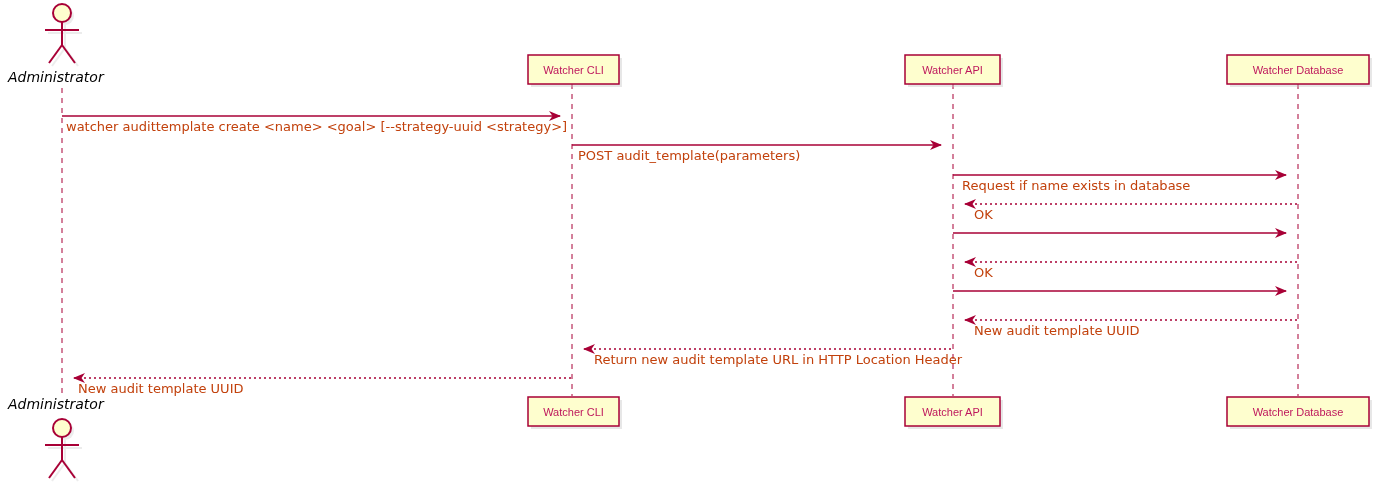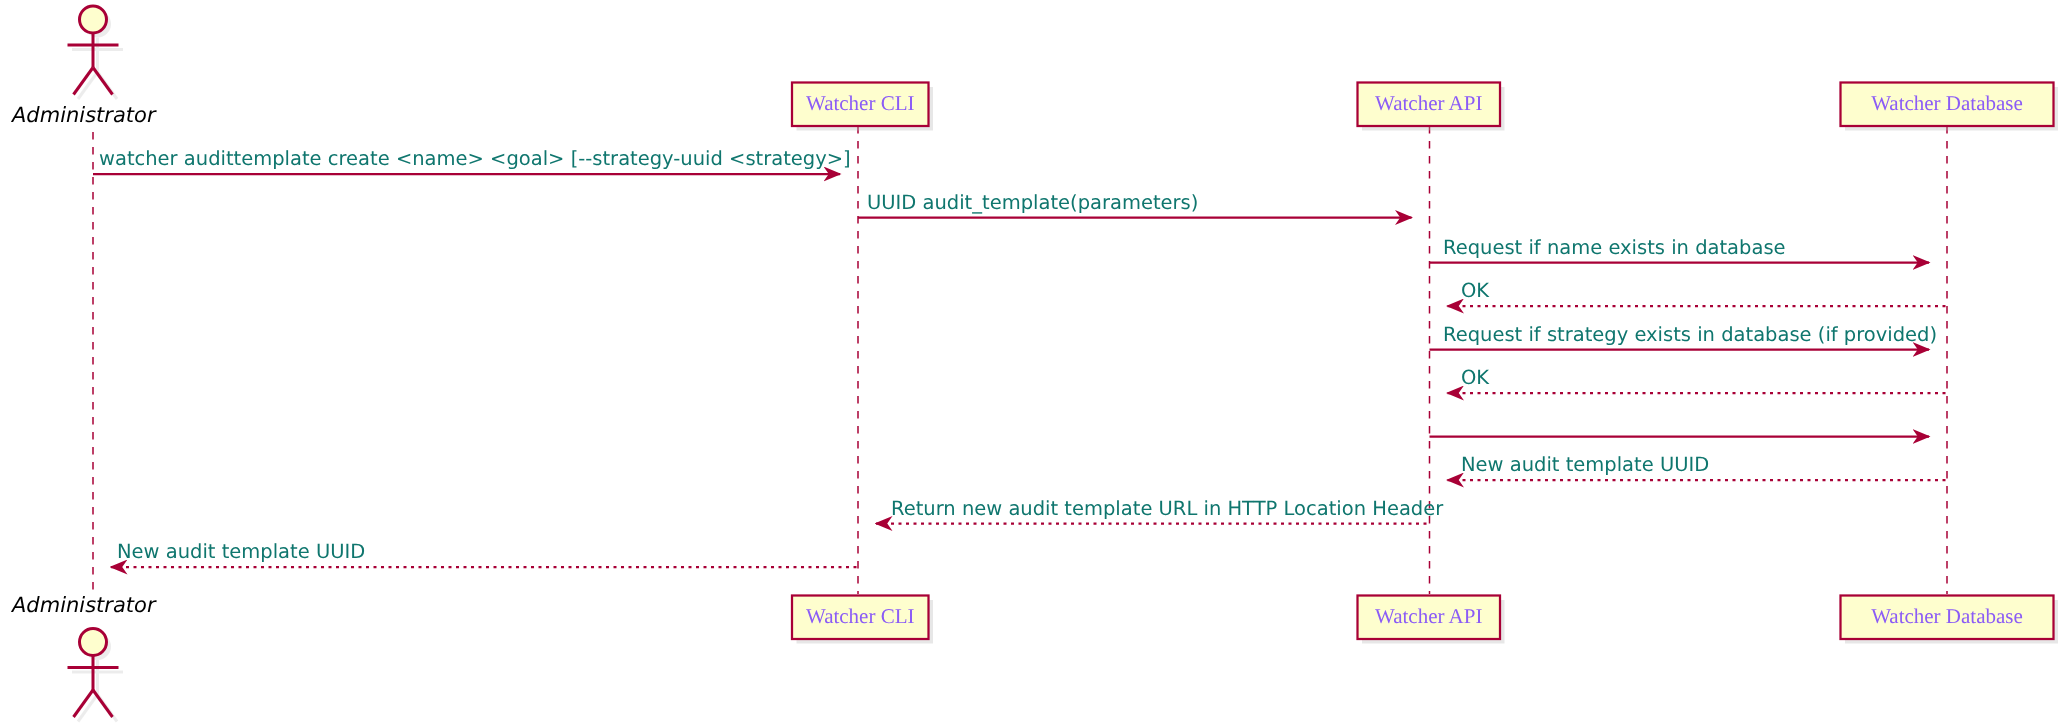--- a/index.html
+++ b/index.html
@@ -21,29 +21,30 @@
   svg.canvas {
     position: absolute;
     top: 0; left: 0;
     width: 1379px;
     height: 483px;
   }
   .msg-label {
     position: absolute;
     font-family: "DejaVu Sans", sans-serif;
     font-size: 13px;
-    color: #0f766e;
+    color: #c2410c;
     white-space: nowrap;
     line-height: 14px;
+    margin-top: 20px;
   }
   .participant-label {
     position: absolute;
-    font-family: Liberation Serif, serif;
-    font-size: 14px;
-    color: #8b5cf6;
+    font-family: Liberation Sans, sans-serif;
+    font-size: 11px;
+    color: #be185d;
     white-space: nowrap;
     line-height: 16px;
   }
   .actor-label {
     position: absolute;
     font-family: "DejaVu Sans", sans-serif;
     font-size: 14px;
     color: #000000;
     white-space: nowrap;
     line-height: 16px;
@@ -177,27 +178,26 @@
   <span class="participant-label" style="left:1227px; top:55px; width:142px; height:29px; display:flex; align-items:center; justify-content:center;">Watcher Database</span>
 
   <span class="participant-label" style="left:528px; top:397px; width:91px; height:29px; display:flex; align-items:center; justify-content:center;">Watcher CLI</span>
 
   <span class="participant-label" style="left:905px; top:397px; width:95px; height:29px; display:flex; align-items:center; justify-content:center;">Watcher API</span>
 
   <span class="participant-label" style="left:1227px; top:397px; width:142px; height:29px; display:flex; align-items:center; justify-content:center;">Watcher Database</span>
 
   <span class="msg-label" style="left:66px; top:100px;">watcher audittemplate create &lt;name&gt; &lt;goal&gt; [--strategy-uuid &lt;strategy&gt;]</span>
 
-  <span class="msg-label" style="left:578px; top:129px;">UUID audit_template(parameters)</span>
+  <span class="msg-label" style="left:578px; top:129px;">POST audit_template(parameters)</span>
 
   <span class="msg-label" style="left:962px; top:159px;">Request if name exists in database</span>
 
   <span class="msg-label" style="left:974px; top:188px;">OK</span>
 
-  <span class="msg-label" style="left:962px; top:217px;">Request if strategy exists in database (if provided)</span>
 
   <span class="msg-label" style="left:974px; top:246px;">OK</span>
 
 
   <span class="msg-label" style="left:974px; top:304px;">New audit template UUID</span>
 
   <span class="msg-label" style="left:594px; top:333px;">Return new audit template URL in HTTP Location Header</span>
 
   <span class="msg-label" style="left:78px; top:362px;">New audit template UUID</span>
 

